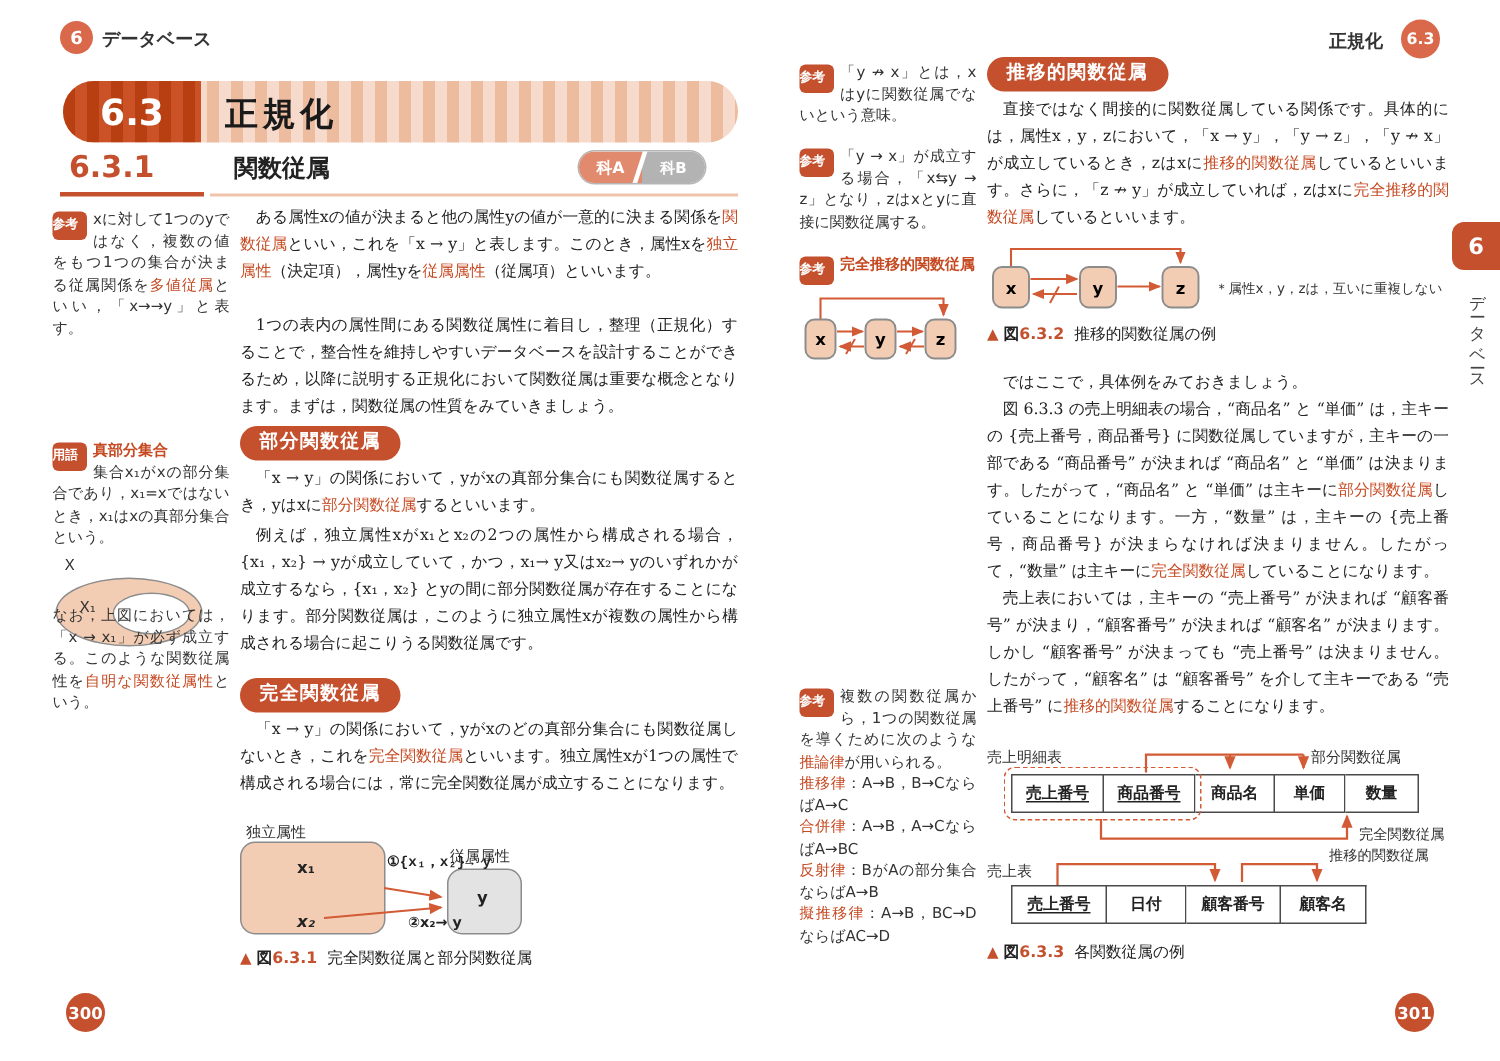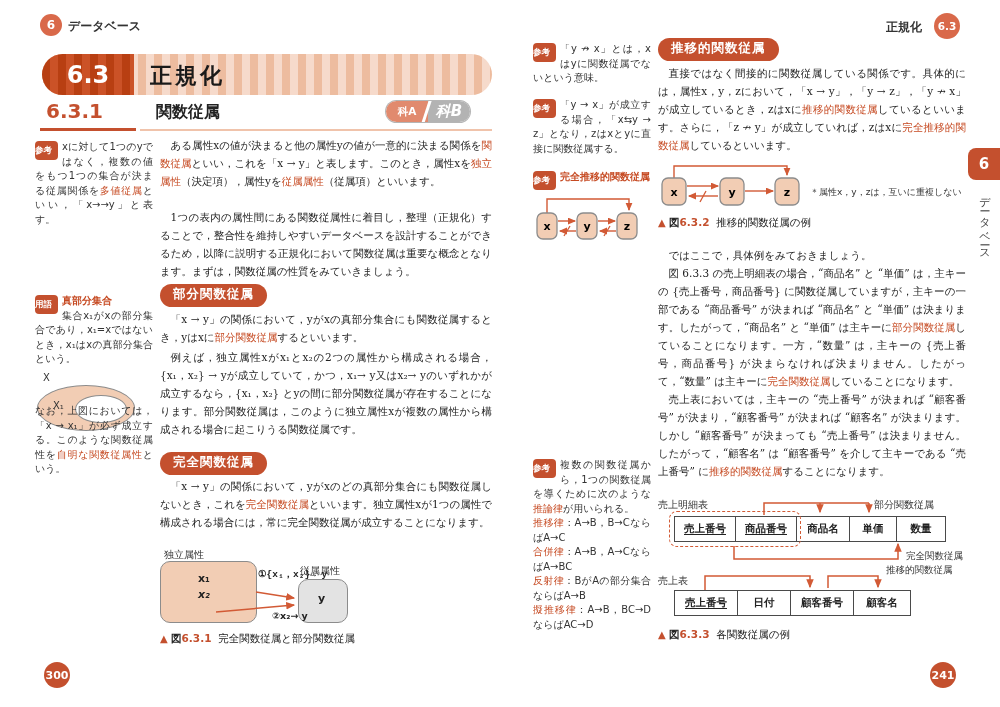--- a/index.html
+++ b/index.html
@@ -30,22 +30,22 @@
 
   
   .sub-num { left:46px; top:99px; font-size:20px; font-weight:bold; color:#c4502e; }
   .sub-rule-red { left:40px; top:128px; width:96px; height:3px; background:#c4502e; }
   .sub-rule-light { left:140px; top:129px; width:352px; height:2px; background:#f0c3ab; }
   .sub-title { left:156px; top:102px; font-size:16px; font-weight:bold; }
   .badge { left:386px; top:101px; width:84px; height:21px; border-radius:11px; overflow:hidden;
            display:flex; box-shadow:0 0 0 1px #b5b5b5; }
   .badge-a { width:50%; background:#e18a6e; color:#fff; font-size:10.5px; font-weight:bold;
              display:flex; align-items:center; justify-content:center; }
-  .badge-b { width:50%; background:#b3b3b3; color:#fff; font-size:15px; font-weight:bold;
-             display:flex; align-items:center; justify-content:center;font-style:italic; }
+  .badge-b { width:50%; background:#b3b3b3; color:#fff; font-size:10px; font-weight:bold;
+             display:flex; align-items:center; justify-content:center; }
   .badge-slash { position:absolute; left:39px; top:-4px; width:3px; height:30px; background:#fff;
              transform:rotate(18deg); }
 
   
   .note { position:absolute; width:118px; font-size:10px; line-height:14.5px; color:#333;
           text-align:justify; }
   .nicon { float:left; width:23px; height:19px; margin:1px 4px 1px 0; background:#c4502e;
            border-radius:4px; color:#fff; font-size:8.5px; font-weight:bold; text-align:left;
            line-height:19px; }
 
@@ -144,21 +144,21 @@
     <p class="body serif" style="top:348px;">例えば，独立属性xがx₁とx₂の2つの属性から構成される場合，{x₁，x₂} → yが成立していて，かつ，x₁→ y又はx₂→ yのいずれかが成立するなら，{x₁，x₂} とyの間に部分関数従属が存在することになります。部分関数従属は，このように独立属性xが複数の属性から構成される場合に起こりうる関数従属です。</p>
 
     <div class="pill" style="left:0; top:452px;">完全関数従属</div>
 
     <p class="body serif" style="top:477px;"><span>「x → y」の関係において，yがxのどの真部分集合にも関数従属しないとき，これを</span><span class="red">完全関数従属</span><span>といいます。独立属性xが1つの属性で構成される場合には，常に完全関数従属が成立することになります。</span></p>
 
     <div style="position:absolute; left:0; top:548px; width:332px; height:78px;">
       <span class="figlabel" style="left:4px; top:0;">独立属性</span>
       <div class="tanbox" style="left:0; top:13px; width:95px; height:60px;"></div>
       <span class="boxvar" style="left:38px; top:24px;">x₁</span>
-      <span class="boxvar" style="left:38px; top:40px;font-style:italic;">x₂</span>
+      <span class="boxvar" style="left:38px; top:60px;font-style:italic;">x₂</span>
       <span class="figlabel" style="left:140px; top:16px;">従属属性</span>
       <div class="graybox" style="left:138px; top:31px; width:48px; height:42px;"></div>
       <span class="boxvar" style="left:158px; top:44px;">y</span>
       <svg class="abs" style="left:0; top:0;" width="332" height="78">
         <line x1="96" y1="44" x2="134" y2="50" stroke="#d25a35" stroke-width="1.5" marker-end="url(#ah)"></line>
         <line x1="56" y1="64" x2="134" y2="57" stroke="#d25a35" stroke-width="1.5" marker-end="url(#ah)"></line>
       </svg>
       <span class="arrowlab" style="left:98px; top:20px;font-family:Liberation Mono, monospace;">①{x₁，x₂}→ y</span>
       <span class="arrowlab" style="left:112px; top:62px;">②x₂→ y</span>
     </div>
@@ -269,15 +269,15 @@
       </div>
       <div class="cap" style="left:0; top:130px;">
         <span class="tri">▲</span>
         <span class="figword">図</span><span class="fignum">6.3.3</span>&nbsp;
         <span>各関数従属の例</span>
       </div>
     </div>
   </div>
 
   <div class="abs circ pagenum" style="left:44px; top:662px;">300</div>
-  <div class="abs circ pagenum" style="left:930px; top:662px;">241</div>
+  <div class="abs circ pagenum" style="left:930px; top:662px;">301</div>
 
 </div>
 
 </body></html>

